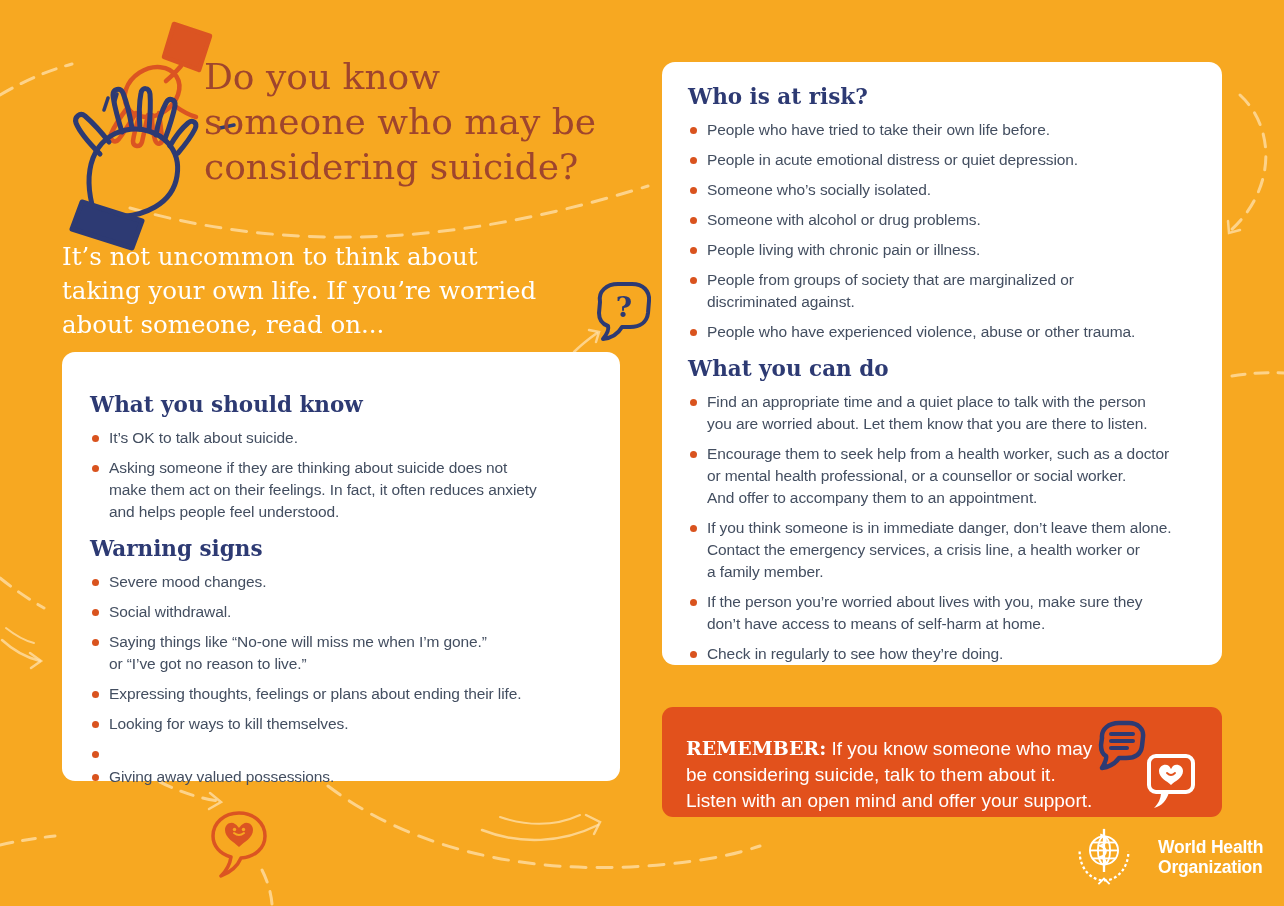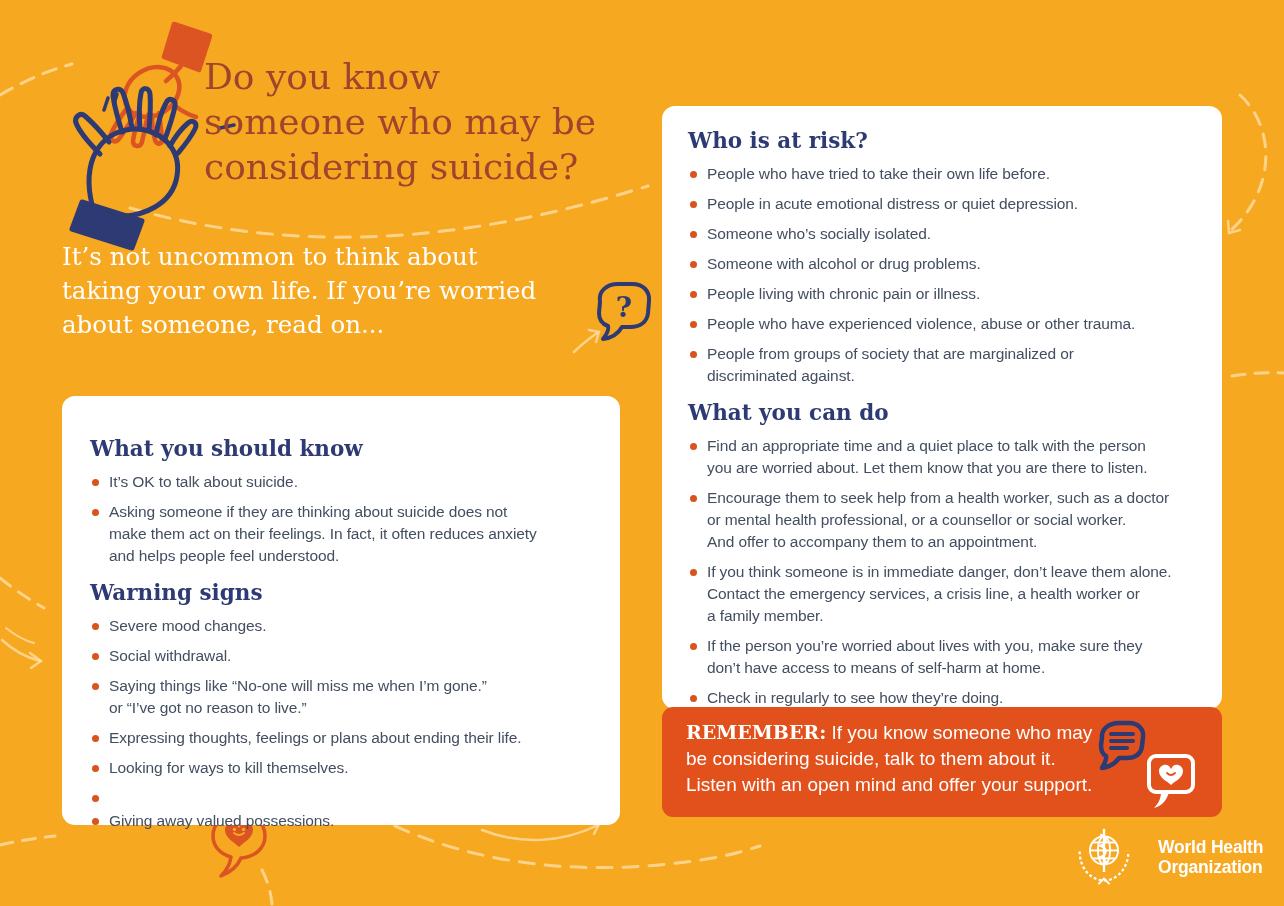--- a/index.html
+++ b/index.html
@@ -9,33 +9,33 @@
   .hands{position:absolute;left:30px;top:6px;z-index:1;}
   .title{position:absolute;left:204px;top:54px;margin:0;z-index:1;
          font-family:"DejaVu Serif",serif;font-weight:500;font-size:36px;line-height:45px;
          color:#9F452D;white-space:pre-line;}
   .intro{position:absolute;left:62px;top:240px;margin:0;width:545px;z-index:1;
          font-family:"DejaVu Serif",serif;font-size:24.5px;line-height:34px;
          color:#FFFFFF;white-space:pre-line;}
   .qbubble{position:absolute;left:590px;top:278px;z-index:1;}
   .heartbubble{position:absolute;left:206px;top:806px;z-index:1;}
 
-  .card{position:absolute;background:#FFFFFF;border-radius:13px;box-sizing:border-box;z-index:2;margin-top:44px;}
+  .card{position:absolute;background:#FFFFFF;border-radius:13px;box-sizing:border-box;z-index:2;}
   .card.left{left:62px;top:352px;width:558px;height:429px;padding:40px 28px 14px 28px;}
   .card.right{left:662px;top:62px;width:560px;height:603px;padding:22px 26px 14px 26px;}
   .card h2{margin:0 0 9px 0;font-family:"DejaVu Serif",serif;font-weight:700;
            font-size:21.5px;line-height:26px;color:#2D3A73;}
   .card h2.second{margin-top:13px;}
   .card ul{list-style:none;margin:0;padding:0;}
   .card li{display:flex;align-items:flex-start;margin:0 0 8px 0;}
   .dot{flex:none;width:7px;height:7px;border-radius:50%;background:#D9531E;margin:8px 10px 0 2px;}
   .btext{font-size:15.5px;line-height:22px;color:#434E60;white-space:pre-line;letter-spacing:-0.1px;}
 
   .remember{position:absolute;left:662px;top:707px;width:560px;height:110px;box-sizing:border-box;
-            background:#E2511C;border-radius:11px;padding:12px 24px;z-index:2;color:#FFFFFF;}
+            background:#E2511C;border-radius:11px;padding:28px 24px;z-index:2;color:#FFFFFF;}
   .remember p{margin:0;width:432px;font-size:19px;line-height:26px;}
   .rlabel{font-family:"DejaVu Serif",serif;font-weight:700;}
   .remember .rbody{white-space:pre-line;}
   .icon-chat-lines{position:absolute;left:430px;top:10px;}
   .icon-chat-heart{position:absolute;left:482px;top:44px;}
 
   .wholock{position:absolute;left:1074px;top:826px;display:flex;align-items:center;gap:24px;z-index:2;}
   .wholines{color:#FFFFFF;font-weight:bold;font-size:17.5px;line-height:20px;letter-spacing:-0.2px;}
 </style>
 </head>
@@ -170,26 +170,26 @@
       <li>
           <span class="dot"></span>
           <span class="btext">Someone with alcohol or drug problems.</span>
         </li>
       <li>
           <span class="dot"></span>
           <span class="btext">People living with chronic pain or illness.</span>
         </li>
       <li>
           <span class="dot"></span>
-          <span class="btext">People who have experienced violence, abuse or other trauma.</span>
-        </li>
-      <li>
-          <span class="dot"></span>
           <span class="btext">People from groups of society that are marginalized or
 discriminated against.</span>
+        </li>
+      <li>
+          <span class="dot"></span>
+          <span class="btext">People who have experienced violence, abuse or other trauma.</span>
         </li>
     </ul>
     <h2 class="second">What you can do</h2>
     <ul>
       <li>
           <span class="dot"></span>
           <span class="btext">Find an appropriate time and a quiet place to talk with the person
 you are worried about. Let them know that you are there to listen.</span>
         </li>
       <li>

